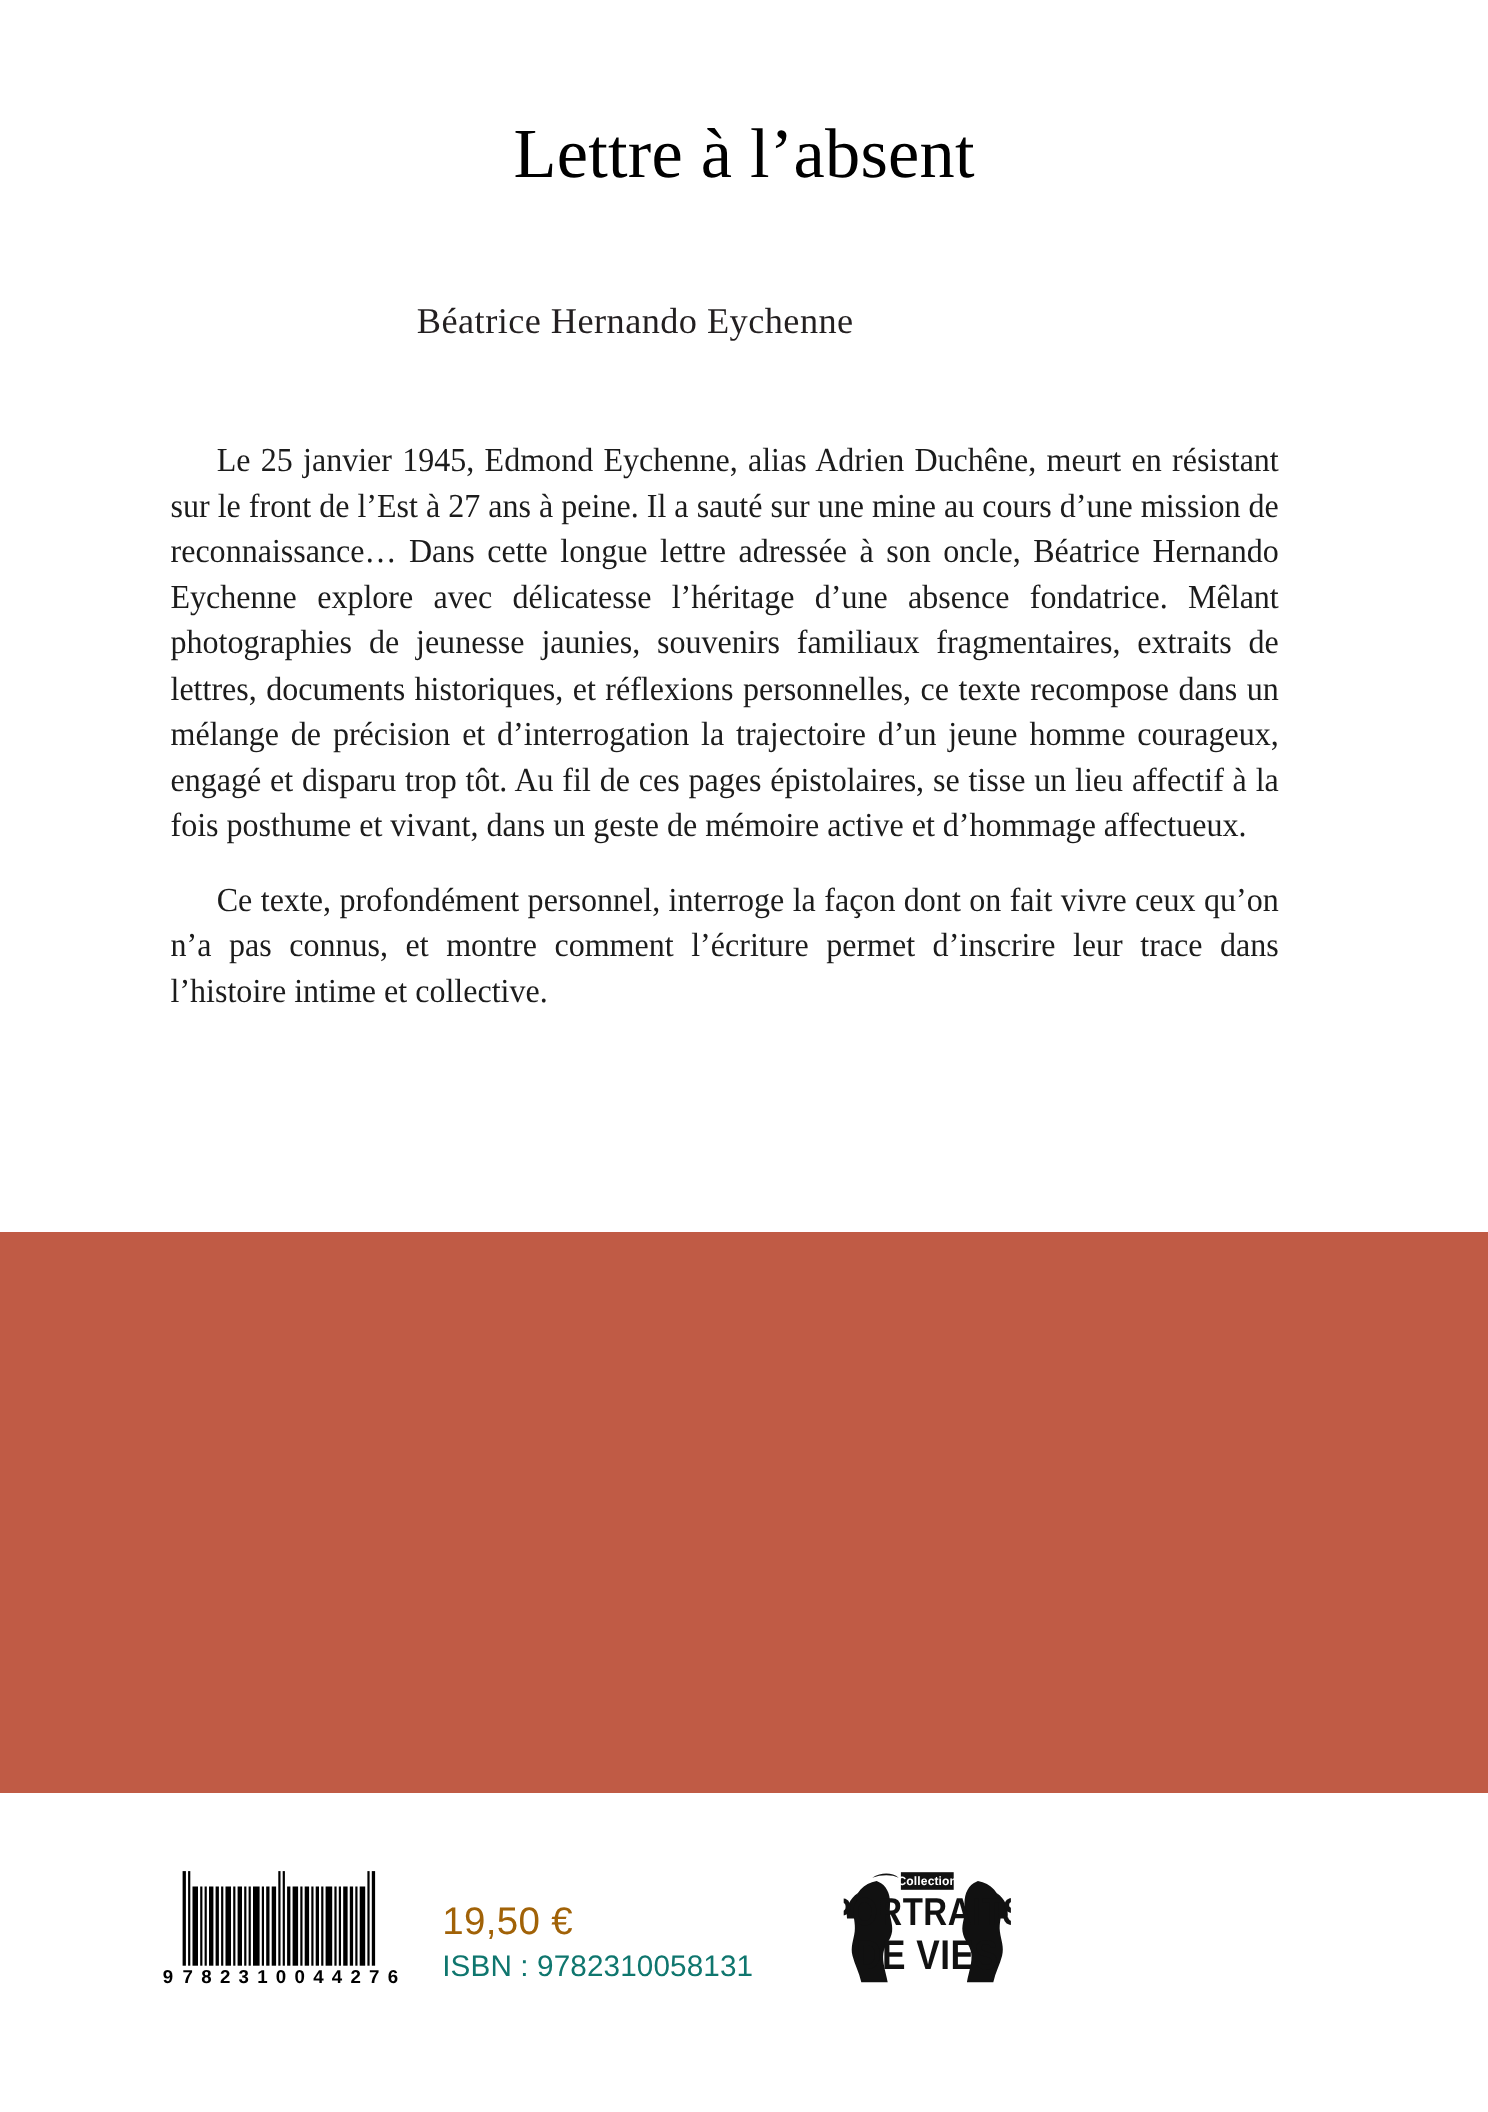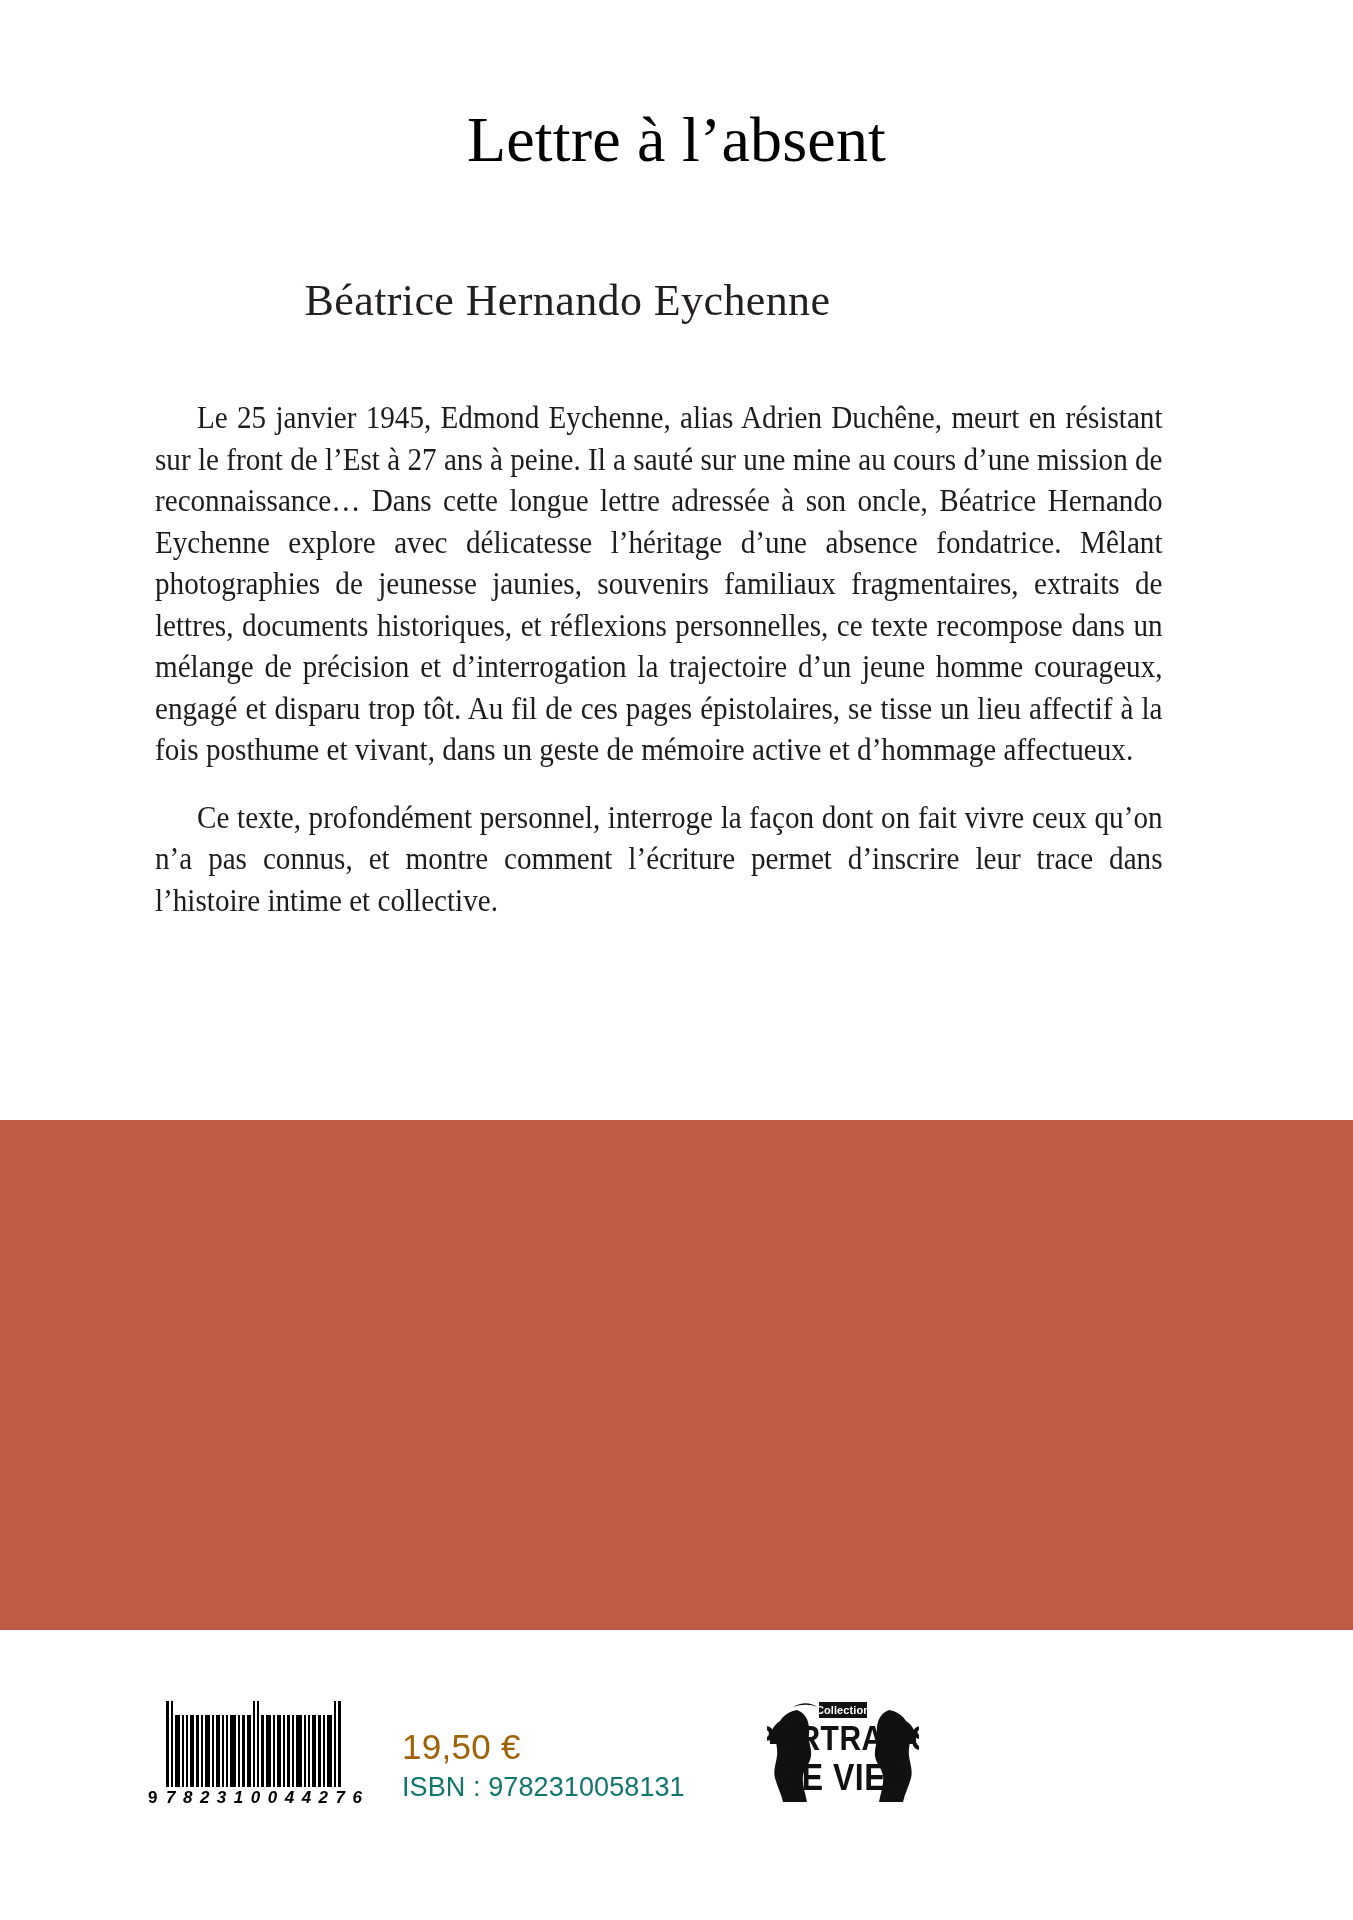--- a/index.html
+++ b/index.html
@@ -43,26 +43,26 @@
     font-family: "Liberation Serif", serif;
     font-size: 64px;
     font-weight: 400;
     color: #000000;
     letter-spacing: 0.2px;
     line-height: 1.0;
   }
 
   .author {
     position: absolute;
-    left: 0;
+    left: 10px;
     top: 275px;
     width: 1135px;
     text-align: center;
     font-family: "Liberation Serif", serif;
-    font-size: 44px;
+    font-size: 33px;
     font-weight: 400;
     color: #231f20;
     letter-spacing: 0.4px;
   }
 
   .blurb {
     position: absolute;
     left: 155px;
     top: 398px;
     width: 1055px;
@@ -129,21 +129,21 @@
   .barcode-digits {
     display: flex;
     font-family: "Liberation Sans", sans-serif;
     font-size: 17px;
     font-weight: 700;
     color: #000;
     letter-spacing: 0;
     margin-top: 1px;
   }
   .bc-lead { width: 18px; text-align: left; }
-  .bc-group { letter-spacing: 7.5px; font-style: italic; }
+  .bc-group { letter-spacing: 7.5px; }
 
   
   .pricing {
     font-family: "Liberation Sans", sans-serif;
     color: #3a3a3a;
     line-height: 1.32;
     padding-bottom: 2px;
   }
   .price {
     font-size: 35px;

